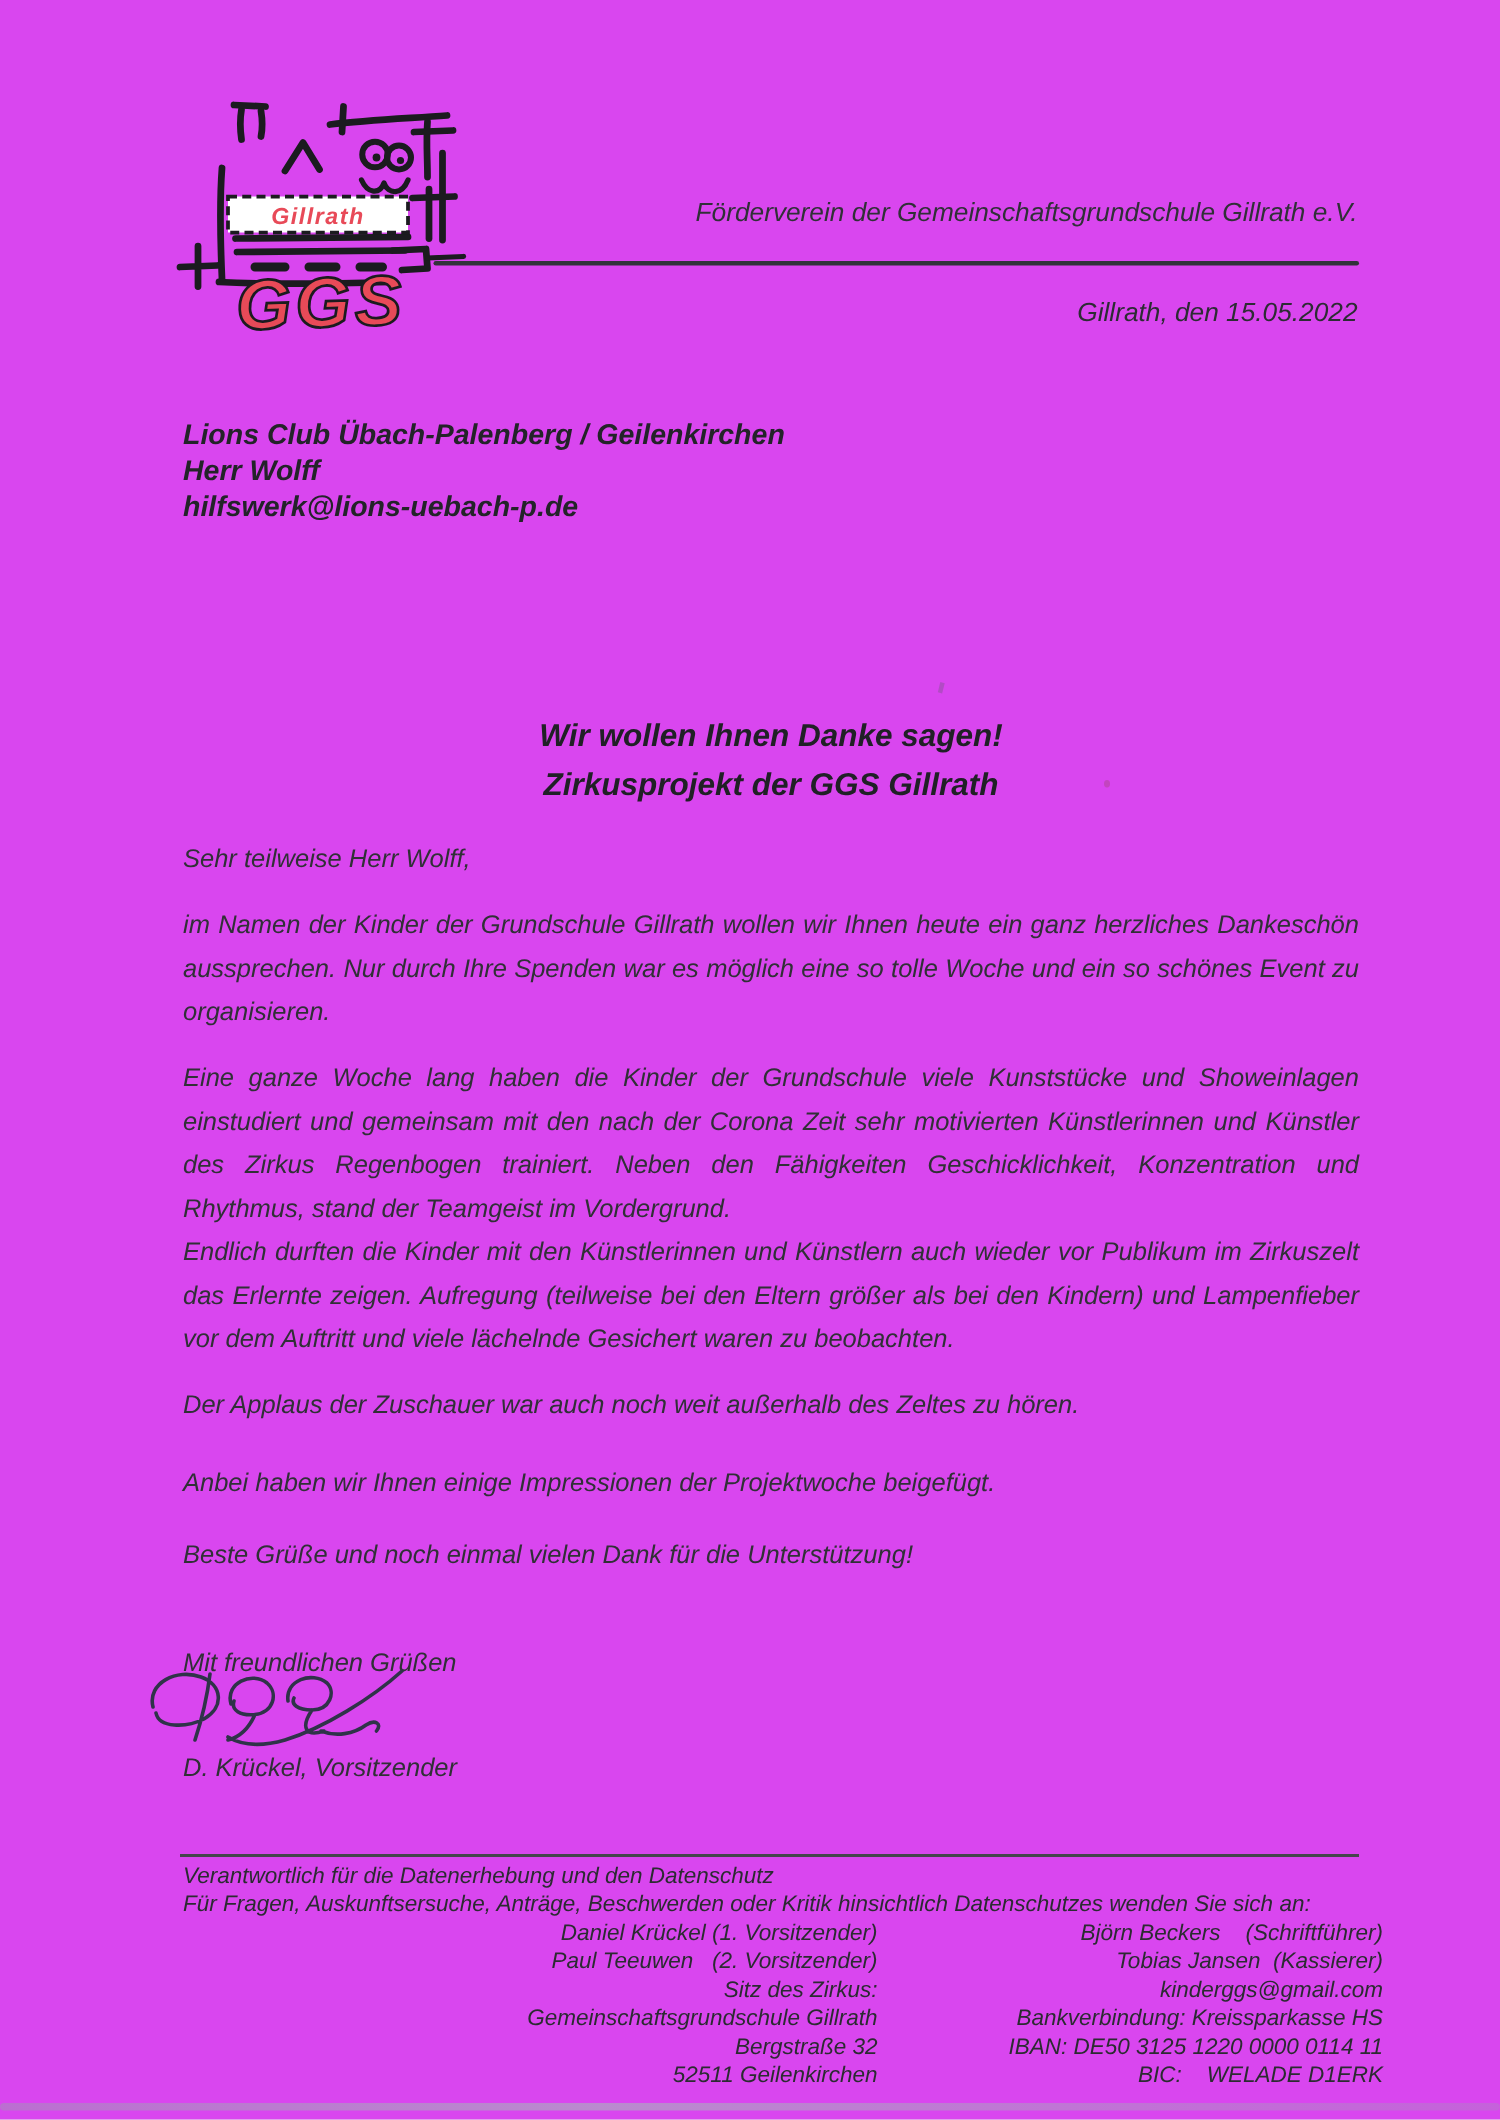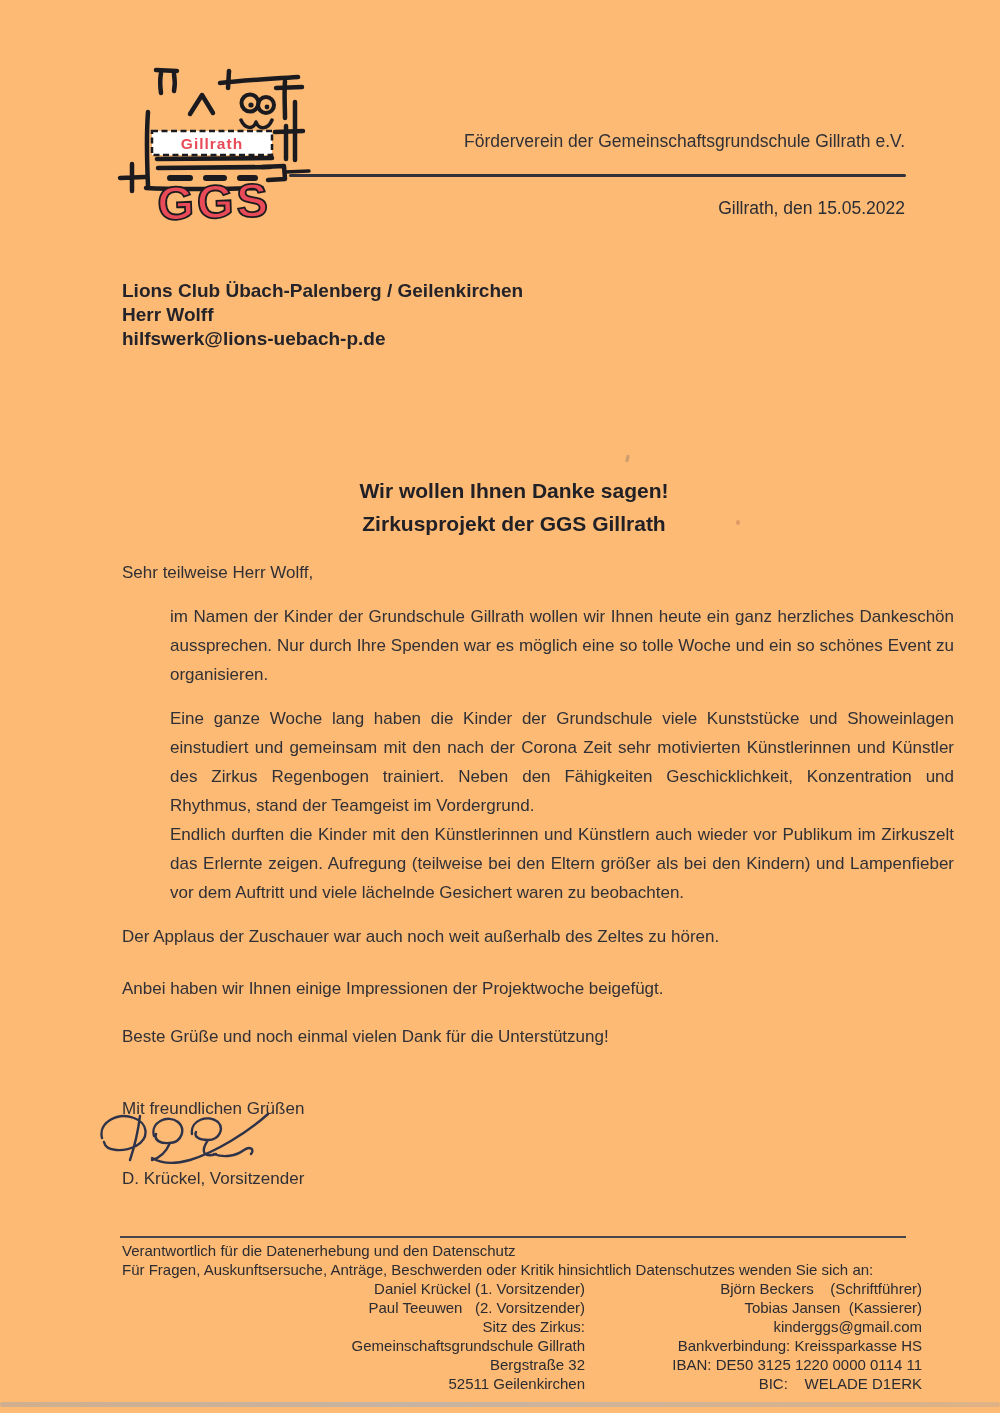--- a/index.html
+++ b/index.html
@@ -1,40 +1,40 @@
 <!DOCTYPE html>
 <html><head>
 <meta charset="utf-8">
 <style>
   html,body{margin:0;padding:0;background:#e8e8e8;}
   .page{
     position:relative;width:1000px;height:1413px;margin:0 auto;
-    background:#fdba74;overflow:hidden;
-    font-family:"Liberation Sans",sans-serif;color:#2e2e34;
+    background:#d946ef;overflow:hidden;
+    font-family:"Liberation Sans",sans-serif;color:#2e2e34;font-style:italic;
   }
   
   .logo{position:absolute;left:112px;top:58px;width:200px;height:172px;}
   .logo text{font-family:"Liberation Sans",sans-serif;font-weight:bold;}
   
   .org-name{position:absolute;right:95px;top:131px;font-size:17.5px;color:#303037;}
   .head-rule{position:absolute;left:289px;top:174px;width:617px;height:2.5px;background:#32323a;border-radius:2px;}
   .date{position:absolute;right:95px;top:198px;font-size:17.5px;color:#2c2c33;}
   
   .return-line{
     position:absolute;left:122px;top:260px;
     font-family:"Liberation Serif",serif;font-size:14.5px;color:#33333b;
     text-decoration:underline;text-underline-offset:3px;letter-spacing:.2px;
   }
   .recipient{position:absolute;left:122px;top:279px;font-size:19px;font-weight:bold;line-height:24px;color:#232329;}
   
   .title{position:absolute;left:122px;top:474px;width:784px;text-align:center;
          font-size:21px;font-weight:bold;line-height:33px;color:#202026;}
   
   .body-text{position:absolute;left:122px;width:784px;font-size:17px;line-height:29px;color:#303036;margin:0;}
-  .just{text-align:justify;margin-left:48px;}
+  .just{text-align:justify;}
   
   .sig{position:absolute;left:96px;top:1108px;width:180px;height:62px;}
   
   .footer-rule{position:absolute;left:120px;top:1236px;width:786px;height:1.6px;background:#45454c;}
   .footer{position:absolute;left:122px;top:1241px;width:800px;font-size:15px;line-height:19px;color:#2b2b31;}
   .f-cols{display:grid;grid-template-columns:463px 1fr;}
   .f-col div{white-space:pre;text-align:right;}
   
   .scan-edge{position:absolute;left:0;top:1402px;width:1000px;height:5px;border-radius:3px;
     background:linear-gradient(to right,rgba(150,160,173,.45),rgba(168,176,189,.65) 40%,rgba(150,160,173,.3));}

